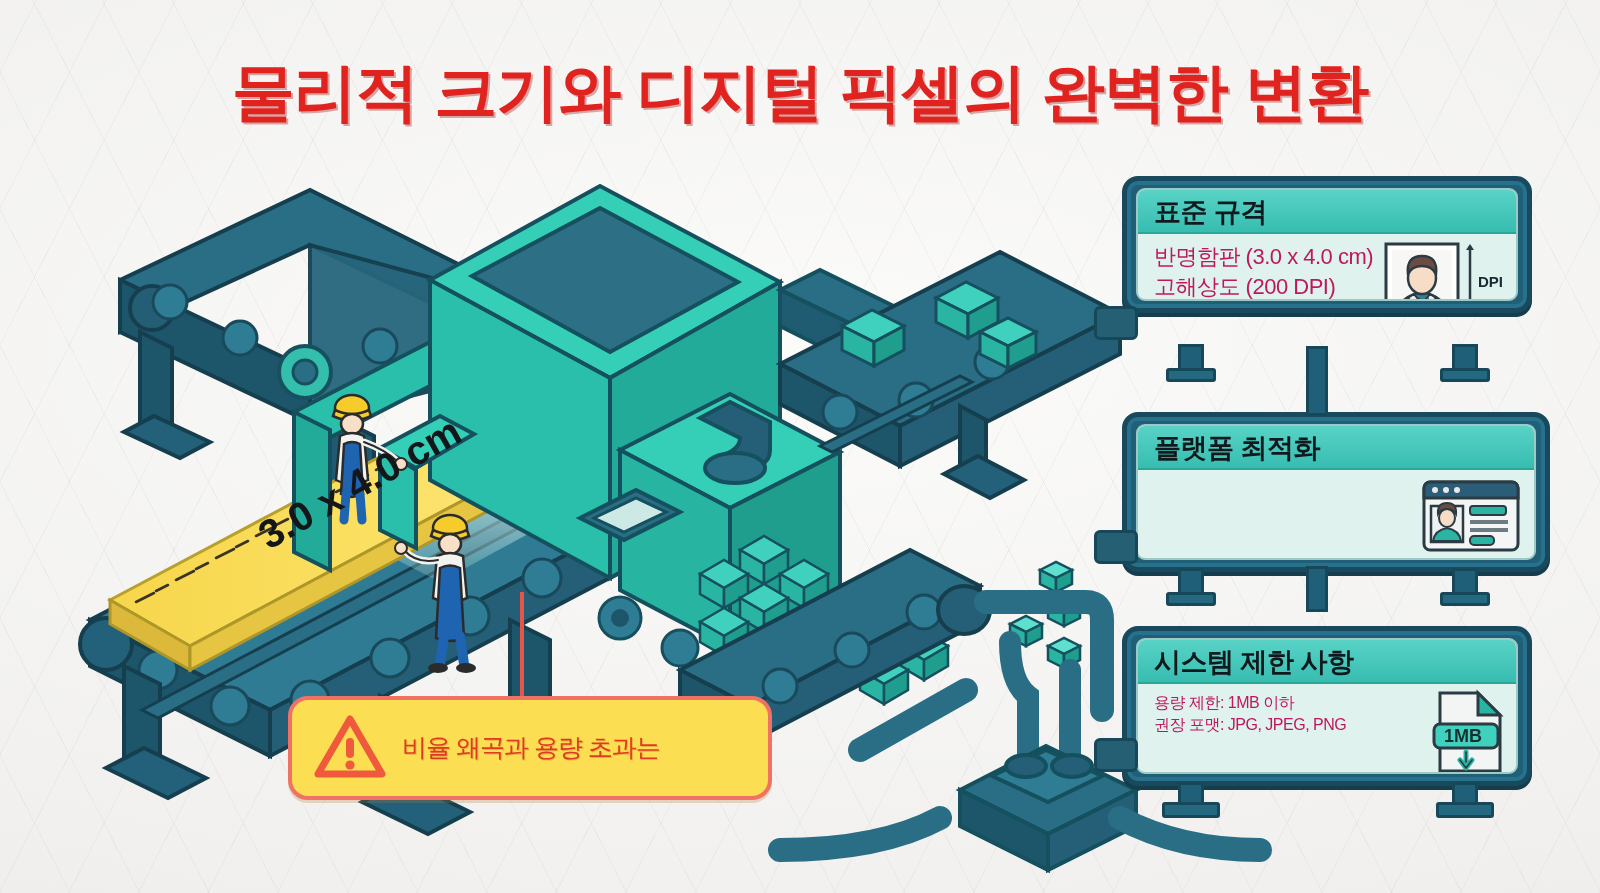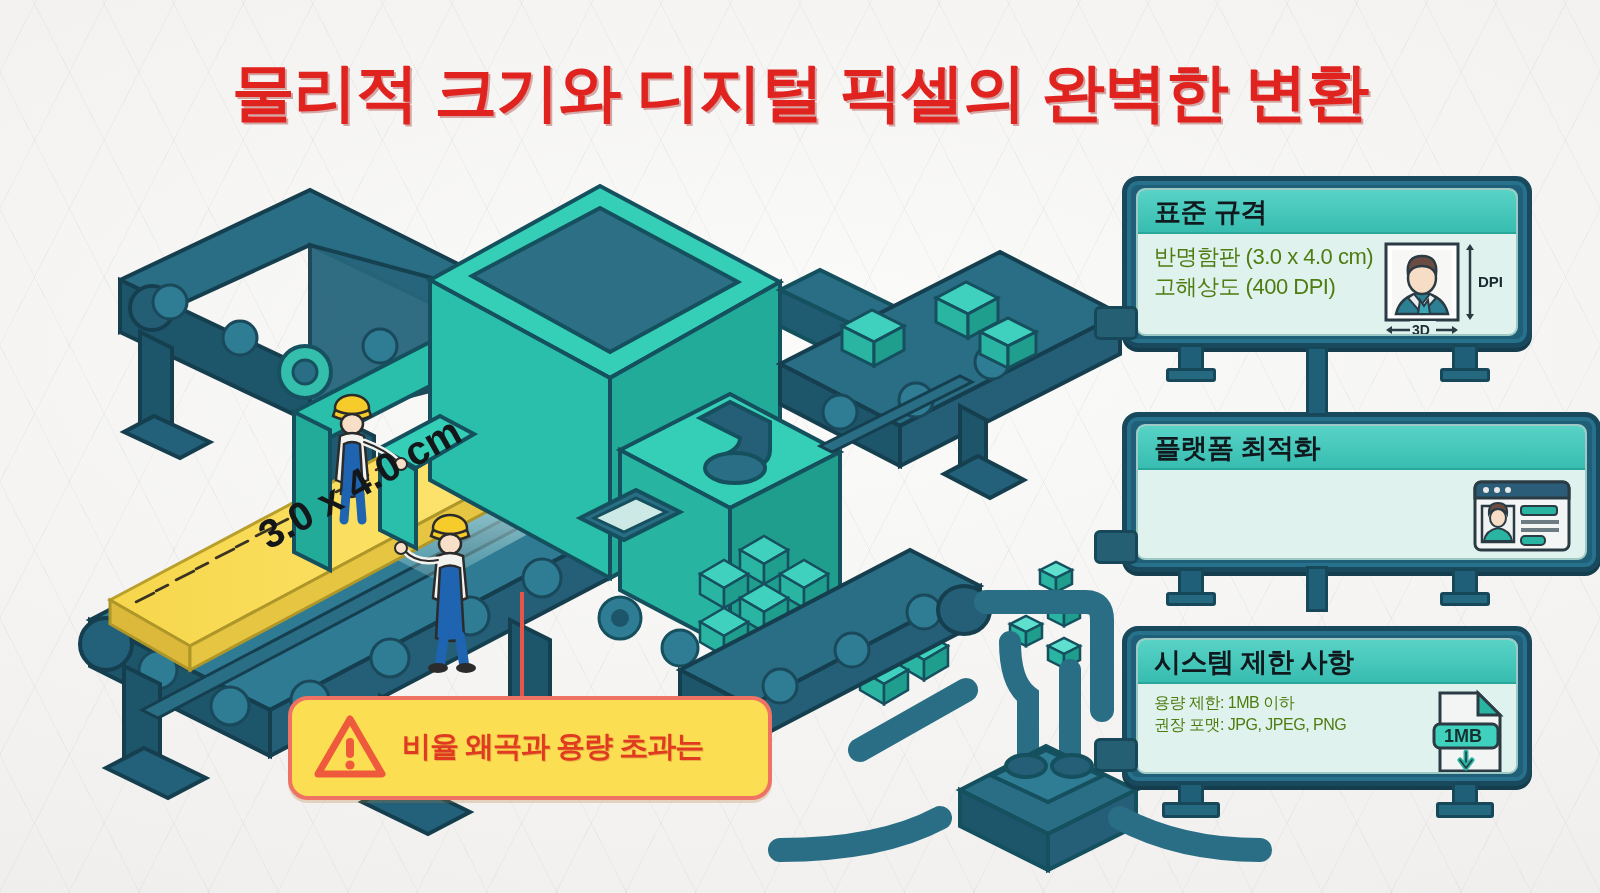--- a/index.html
+++ b/index.html
@@ -49,21 +49,21 @@
   }
   .panel-head{
     height:44px;line-height:44px;padding:0 16px;
     background:linear-gradient(180deg,#58d3c6 0%,#37bdb0 100%);
     color:#101a1e;font-weight:bold;font-size:27px;letter-spacing:-.5px;
     border-bottom:2px solid #2aa79b;
     box-sizing:border-box;
   }
   .panel-body{
     position:relative;padding:8px 16px 0 16px;
-    color:#4d7c0f;font-size:22px;line-height:1.35;letter-spacing:-.5px;
+    color:#be185d;font-size:22px;line-height:1.35;letter-spacing:-.5px;
   }
   .panel-body .line{white-space:nowrap;}
   .panel-art{position:absolute;}
 
   
   .leg{position:absolute;background:#1f5f77;border:3px solid #17485a;box-sizing:border-box;}
   .legcap{position:absolute;background:#24697f;border:3px solid #17485a;box-sizing:border-box;border-radius:3px;}
   .sidehub{position:absolute;background:#255f74;border:3px solid #17485a;box-sizing:border-box;border-radius:6px;}
 
   
@@ -71,21 +71,21 @@
     position:absolute;
     background:#fbde52;
     border:4px solid #ef7264;
     border-radius:20px;
     box-shadow:0 3px 0 rgba(180,120,40,.25);
     display:flex;align-items:center;gap:16px;
     padding:14px 26px 16px 22px;
     box-sizing:border-box;
   }
   .callout-text{
-    color:#e03b20;font-weight:bold;font-size:29px;line-height:1.22;
+    color:#e03b20;font-weight:normal;font-size:25px;line-height:1.22;
     letter-spacing:-1px;text-shadow:1px 1px 0 rgba(190,70,40,.3);
     white-space:nowrap;
   }
   .pointer-line{position:absolute;background:#e5554a;}
 
   
   .ruler-label{
     position:absolute;
     font-size:40px;font-weight:bold;color:#13171a;letter-spacing:0px;
     transform:rotate(-29.5deg);transform-origin:left center;
@@ -372,27 +372,27 @@
       <path d="M358 410 q-22 4 -34 -10" stroke="#2b2b2b" stroke-width="2" fill="none" stroke-linecap="round"></path>
       <circle cx="321" cy="398" r="6" fill="#f7dfc8" stroke="#2b2b2b" stroke-width="2"></circle>
       <path d="M364 486 l-4 28 M380 486 l4 28" stroke="#1e64b0" stroke-width="10" stroke-linecap="round"></path>
       <ellipse cx="358" cy="518" rx="10" ry="5" fill="#2b2b2b"></ellipse>
       <ellipse cx="386" cy="518" rx="10" ry="5" fill="#2b2b2b"></ellipse>
     </g>
   </svg>
 
   <div class="ruler-label" style="left:262px;top:516px;">3.0 x 4.0 cm</div>
 
-  <div class="panel" style="left:1122px;top:176px;width:410px;height:172px;">
+  <div class="panel" style="left:1122px;top:176px;width:410px;height:137px;">
     <div class="panel-frame"></div>
     <div class="panel-inner">
       <div class="panel-head">표준 규격</div>
       <div class="panel-body">
         <div class="line">반명함판 (3.0 x 4.0 cm)</div>
-        <div class="line">고해상도 (400 DPI)</div>
+        <div class="line">고해상도 (200 DPI)</div>
       </div>
 
       <svg class="panel-art" style="right:10px;top:52px;" width="122" height="96" viewBox="0 0 122 96">
         <rect x="2" y="2" width="72" height="76" fill="#ffffff" stroke="#2b3b44" stroke-width="3"></rect>
         <rect x="8" y="8" width="60" height="64" fill="#f7f7f5"></rect>
         <path d="M38 50 q-22 4 -26 22 l52 0 q-4 -18 -26 -22 Z" fill="#2d7f93" stroke="#2b3b44" stroke-width="2.5"></path>
         <path d="M30 52 l8 10 l8 -10 l6 4 l-14 16 l-14 -16 Z" fill="#e9eef0" stroke="#2b3b44" stroke-width="2"></path>
         <path d="M36 58 l4 6 l4 -6 l2 14 l-12 0 Z" fill="#3aa6b8" stroke="#2b3b44" stroke-width="2"></path>
         <ellipse cx="38" cy="36" rx="14" ry="16" fill="#f7ddc6" stroke="#2b3b44" stroke-width="2.5"></ellipse>
         <path d="M24 32 q-2 -18 14 -18 q16 0 14 18 q-4 -8 -14 -8 q-10 0 -14 8 Z" fill="#6b4c42" stroke="#2b3b44" stroke-width="2.5"></path>
@@ -408,21 +408,21 @@
       </svg>
     </div>
 
     <div class="leg" style="left:56px;top:168px;width:26px;height:30px;"></div>
     <div class="leg" style="left:330px;top:168px;width:26px;height:30px;"></div>
     <div class="legcap" style="left:44px;top:192px;width:50px;height:14px;"></div>
     <div class="legcap" style="left:318px;top:192px;width:50px;height:14px;"></div>
     <div class="sidehub" style="left:-28px;top:130px;width:44px;height:34px;"></div>
   </div>
 
-  <div class="panel" style="left:1122px;top:412px;width:479px;height:160px;">
+  <div class="panel" style="left:1122px;top:412px;width:428px;height:160px;">
     <div class="panel-frame"></div>
     <div class="panel-inner">
       <div class="panel-head">플랫폼 최적화</div>
 
       <svg class="panel-art" style="right:14px;top:54px;" width="98" height="72" viewBox="0 0 98 72">
         <rect x="2" y="2" width="94" height="68" rx="6" fill="#f4f6f5" stroke="#2b3b44" stroke-width="3"></rect>
         <path d="M2 8 a6 6 0 0 1 6 -6 h82 a6 6 0 0 1 6 6 v10 h-94 Z" fill="#2c5d78" stroke="#2b3b44" stroke-width="3"></path>
         <circle cx="13" cy="10" r="3" fill="#e8e8e6"></circle>
           <circle cx="24" cy="10" r="3" fill="#e8e8e6"></circle>
           <circle cx="35" cy="10" r="3" fill="#e8e8e6"></circle>

